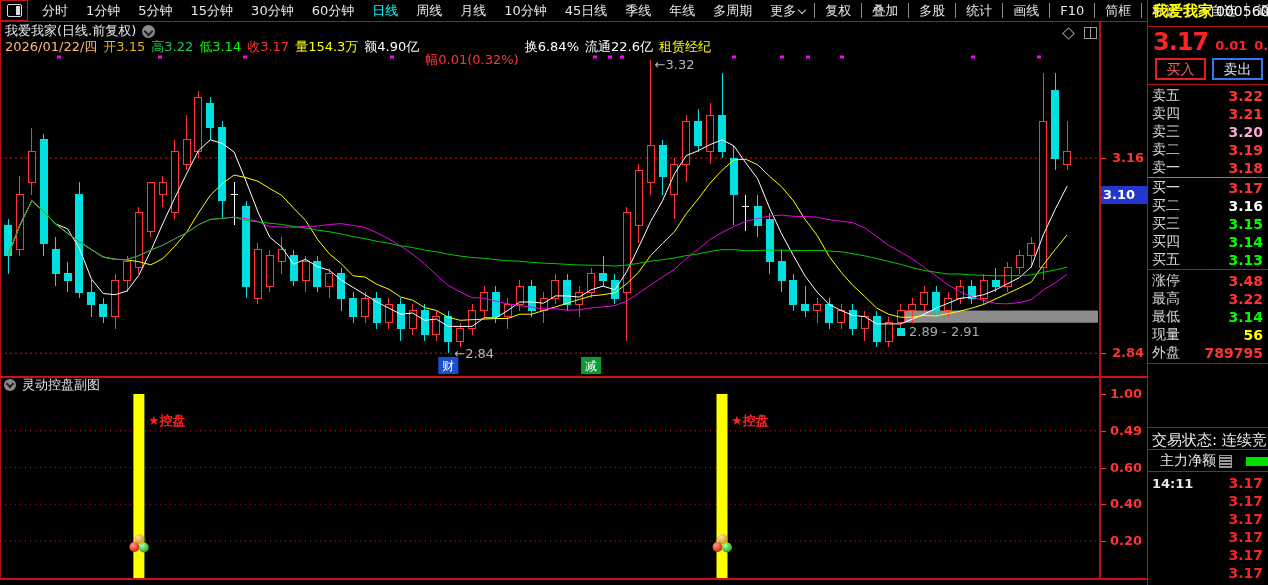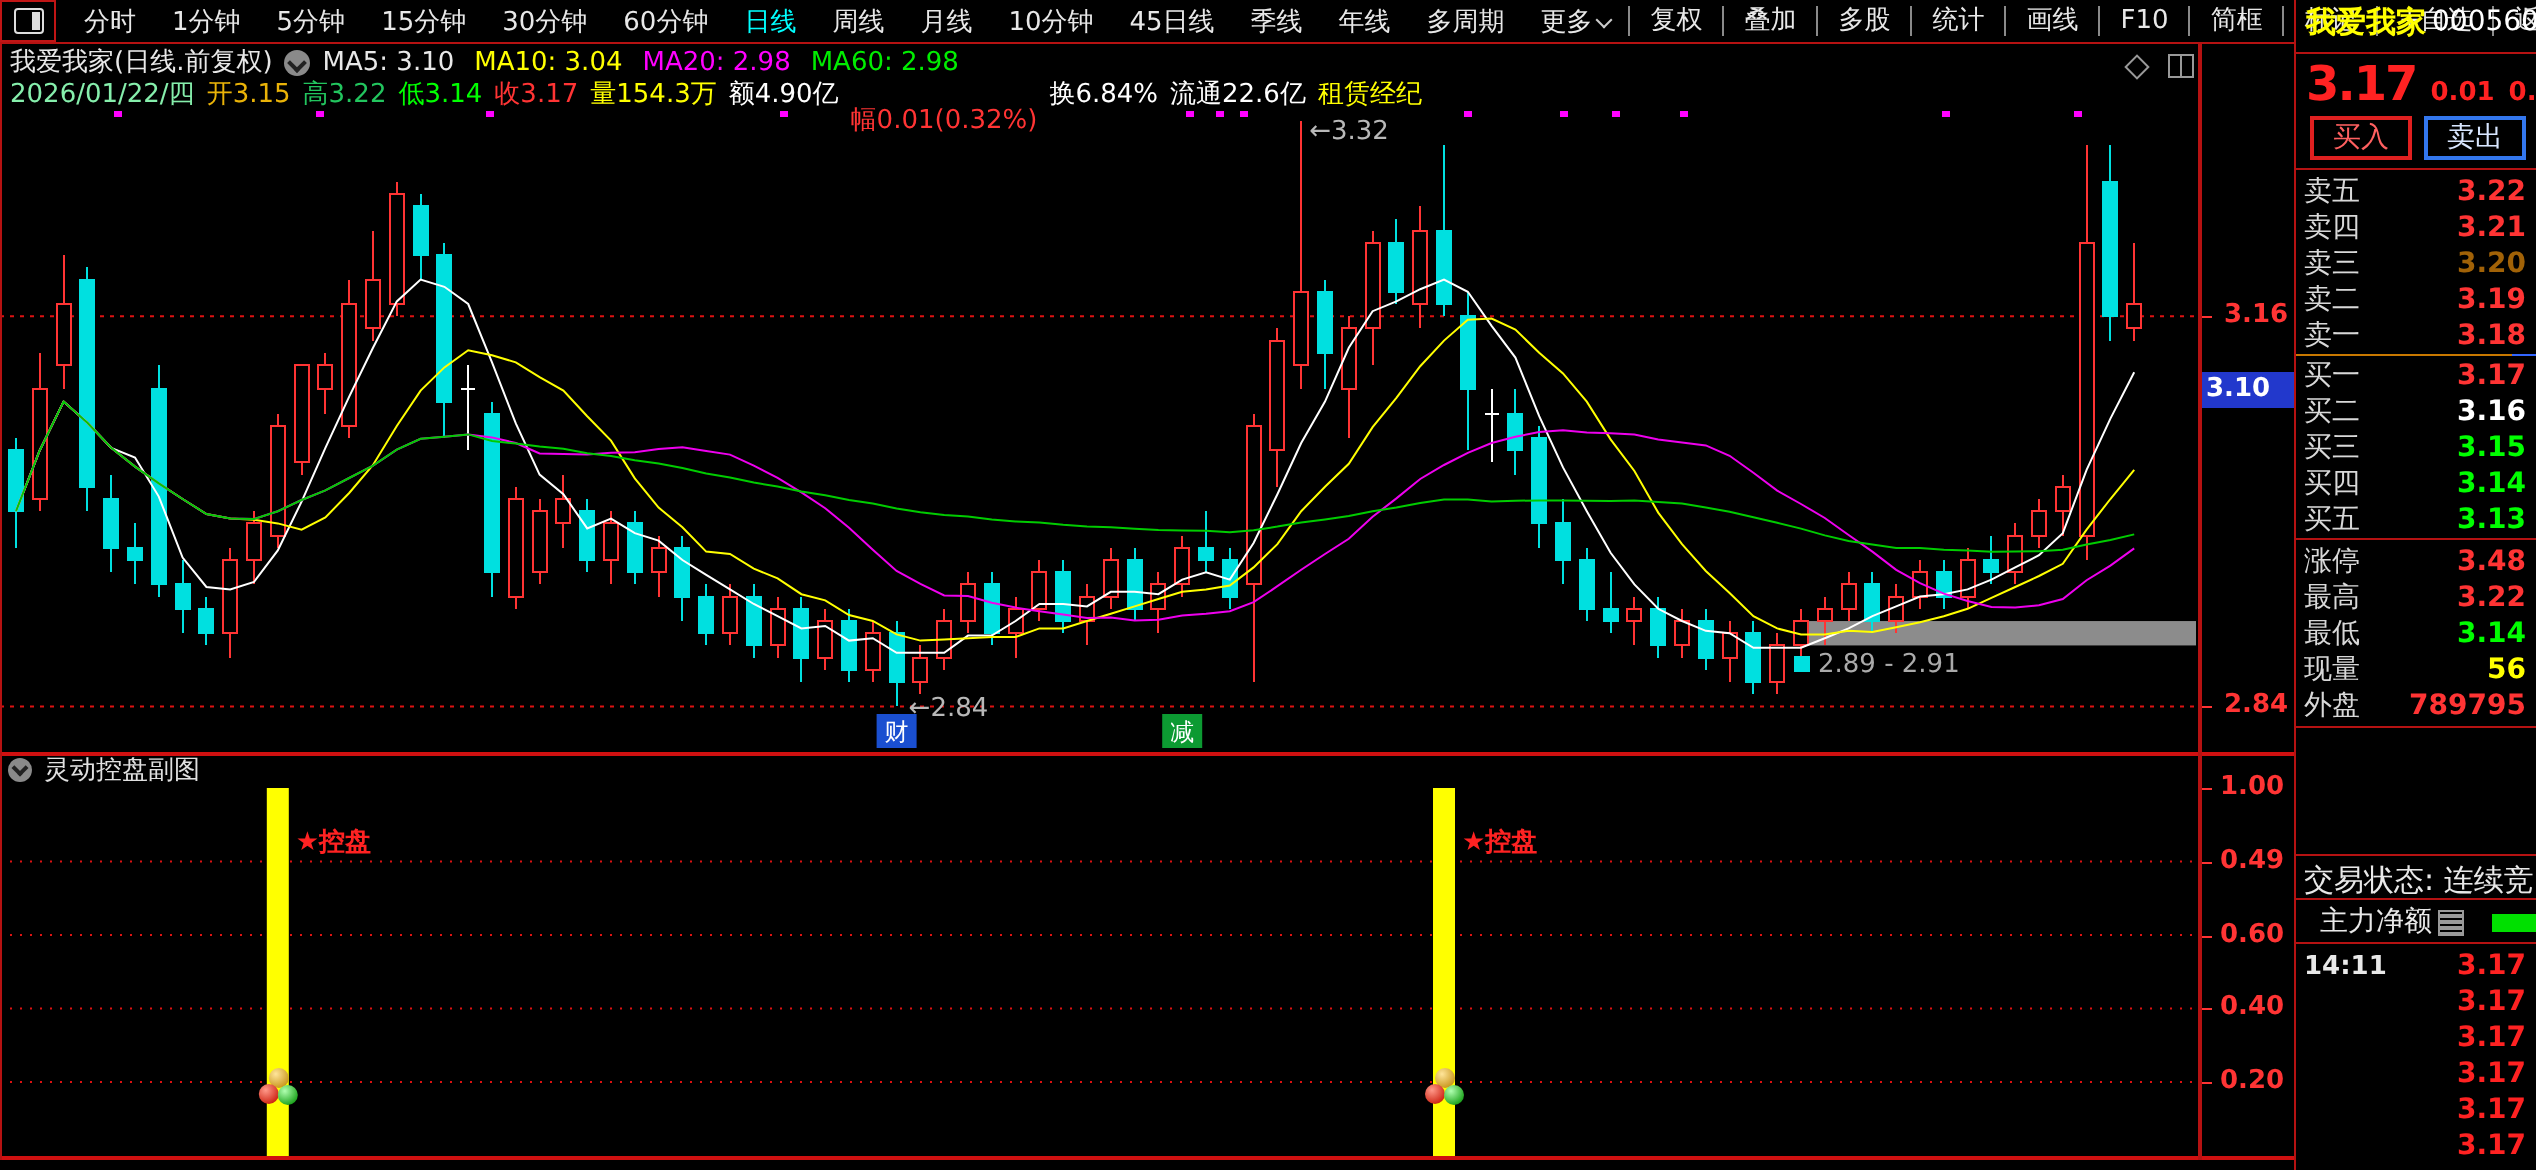--- a/index.html
+++ b/index.html
@@ -100,31 +100,30 @@
         <div class="tool-item">简框</div>
         <div class="tool-item">标记</div>
         <div class="tool-item">+自选</div>
         <div class="tool-item">返回</div>
       </div>
   </div>
 
   <div id="titlerow">
     <span>我爱我家(日线.前复权)</span>
     <span class="circbtn"></span>
-    <span id="malabels"><span class="ma-label" style="color: rgb(232, 232, 232);">MA5: 3.10</span><span class="ma-label" style="color: rgb(255, 255, 0);">MA10: 3.04</span><span class="ma-label" style="color: rgb(255, 0, 255);">MA20: 2.98</span><span class="ma-label" style="color: rgb(0, 238, 0);">MA60: 2.98</span></span>
   </div>
   <div id="cornericons">
     <div id="diamond"></div>
     <div id="splitbox">
         <div></div>
       </div>
   </div>
 
   <div id="inforow">
-      <span class="info-seg" style="color: #86efac;">2026/01/22/四</span>
+      <span class="info-seg" style="color: #fdba74;">2026/01/22/四</span>
       <span class="info-seg" style="color: #eab308;">开3.15</span>
       <span class="info-seg" style="color: #22c55e;">高3.22</span>
       <span class="info-seg" style="color: rgb(0, 255, 0);">低3.14</span>
       <span class="info-seg" style="color: rgb(255, 52, 52);">收3.17</span>
       <span class="info-seg" style="color: rgb(255, 255, 0);">量154.3万</span>
       <span class="info-seg" style="color: rgb(255, 255, 255);">额4.90亿</span>
       <span class="info-seg" style="color: rgb(255, 52, 52); margin-top: 26px;">幅0.01(0.32%)</span>
       <span class="info-seg" style="color: rgb(255, 255, 255);">换6.84%</span>
       <span class="info-seg" style="color: rgb(255, 255, 255);">流通22.6亿</span>
       <span class="info-seg" style="color: rgb(255, 255, 0);">租赁经纪</span>
@@ -417,21 +416,21 @@
         <div class="sb-row">
           <span class="sb-label">卖五</span>
           <span class="sb-val" style="color: rgb(255, 52, 52);">3.22</span>
         </div>
         <div class="sb-row">
           <span class="sb-label">卖四</span>
           <span class="sb-val" style="color: rgb(255, 52, 52);">3.21</span>
         </div>
         <div class="sb-row">
           <span class="sb-label">卖三</span>
-          <span class="sb-val" style="color: #a16207;">3.20</span>
+          <span class="sb-val" style="color: #f9a8d4;">3.20</span>
         </div>
         <div class="sb-row">
           <span class="sb-label">卖二</span>
           <span class="sb-val" style="color: rgb(255, 52, 52);">3.19</span>
         </div>
         <div class="sb-row">
           <span class="sb-label">卖一</span>
           <span class="sb-val" style="color: rgb(255, 52, 52);">3.18</span>
         </div>
       </div>

